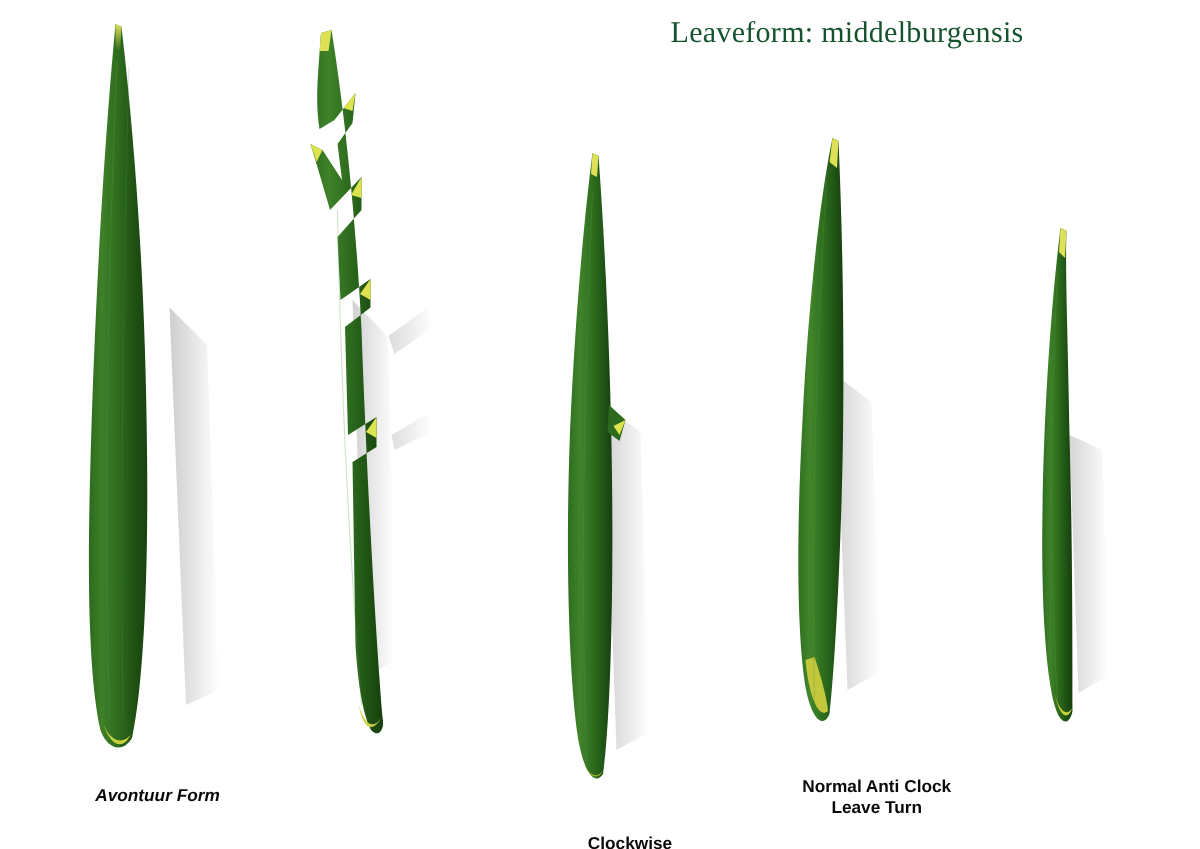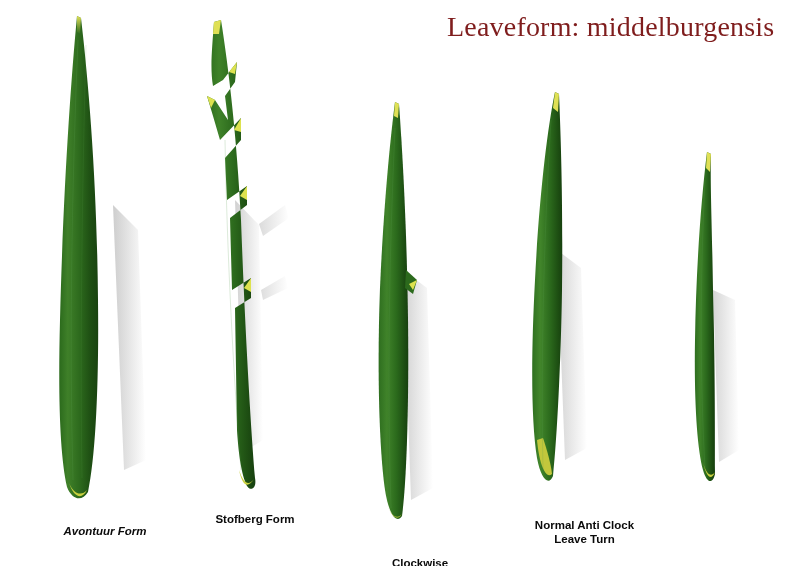--- a/index.html
+++ b/index.html
@@ -15,23 +15,23 @@
     overflow: hidden;
     font-family: "Liberation Sans", sans-serif;
   }
 
   
   #title {
     position: absolute;
     left: 447px;
     top: 11px;
     font-family: "Liberation Serif", serif;
-    font-size: 28px;
+    font-size: 20px;
     font-weight: 400;
-    color: #7f1d1d;
+    color: #14532d;
     letter-spacing: 0.2px;
     white-space: nowrap;
   }
 
   
   .specimen {
     position: absolute;
     top: 0;
     height: 566px;
   }
@@ -140,21 +140,20 @@
       <path d="M29,22 L36,20 L34,34 L28,34 Z" fill="#dfe055"></path>
       <path d="M52,62 L50,74 L44,72 Z" fill="#dde24f"></path>
       <path d="M30,100 L22,96 L26,108 Z" fill="#dde24f"></path>
       <path d="M56,118 L56,132 L49,130 Z" fill="#dde24f"></path>
       <path d="M62,186 L62,200 L55,196 Z" fill="#dde24f"></path>
       <path d="M66,278 L66,292 L59,288 Z" fill="#dde24f"></path>
 
       <path d="M54,470 C 57,484 62,490 69,479 C 63,487 58,482 54,470 Z" fill="#c9d03f"></path>
       <path d="M40,140 C 42,250 48,370 56,470" stroke="#58994b" stroke-width="0.7" fill="none" opacity="0.3"></path>
     </svg>
-    <div class="caption" style="left:0; top:512px; width:140px;">Stofberg Form</div>
   </div>
 
   <div class="specimen" style="left:345px; width:150px;margin-top:38px;">
     <svg class="leaf-art" width="150" height="520" viewBox="0 0 150 520">
       <defs>
         <linearGradient id="g3" x1="0" y1="0" x2="1" y2="0">
           <stop offset="0%" stop-color="#2e6e1f"></stop>
           <stop offset="28%" stop-color="#40832a"></stop>
           <stop offset="60%" stop-color="#2b6a1c"></stop>
           <stop offset="88%" stop-color="#1c4c12"></stop>

